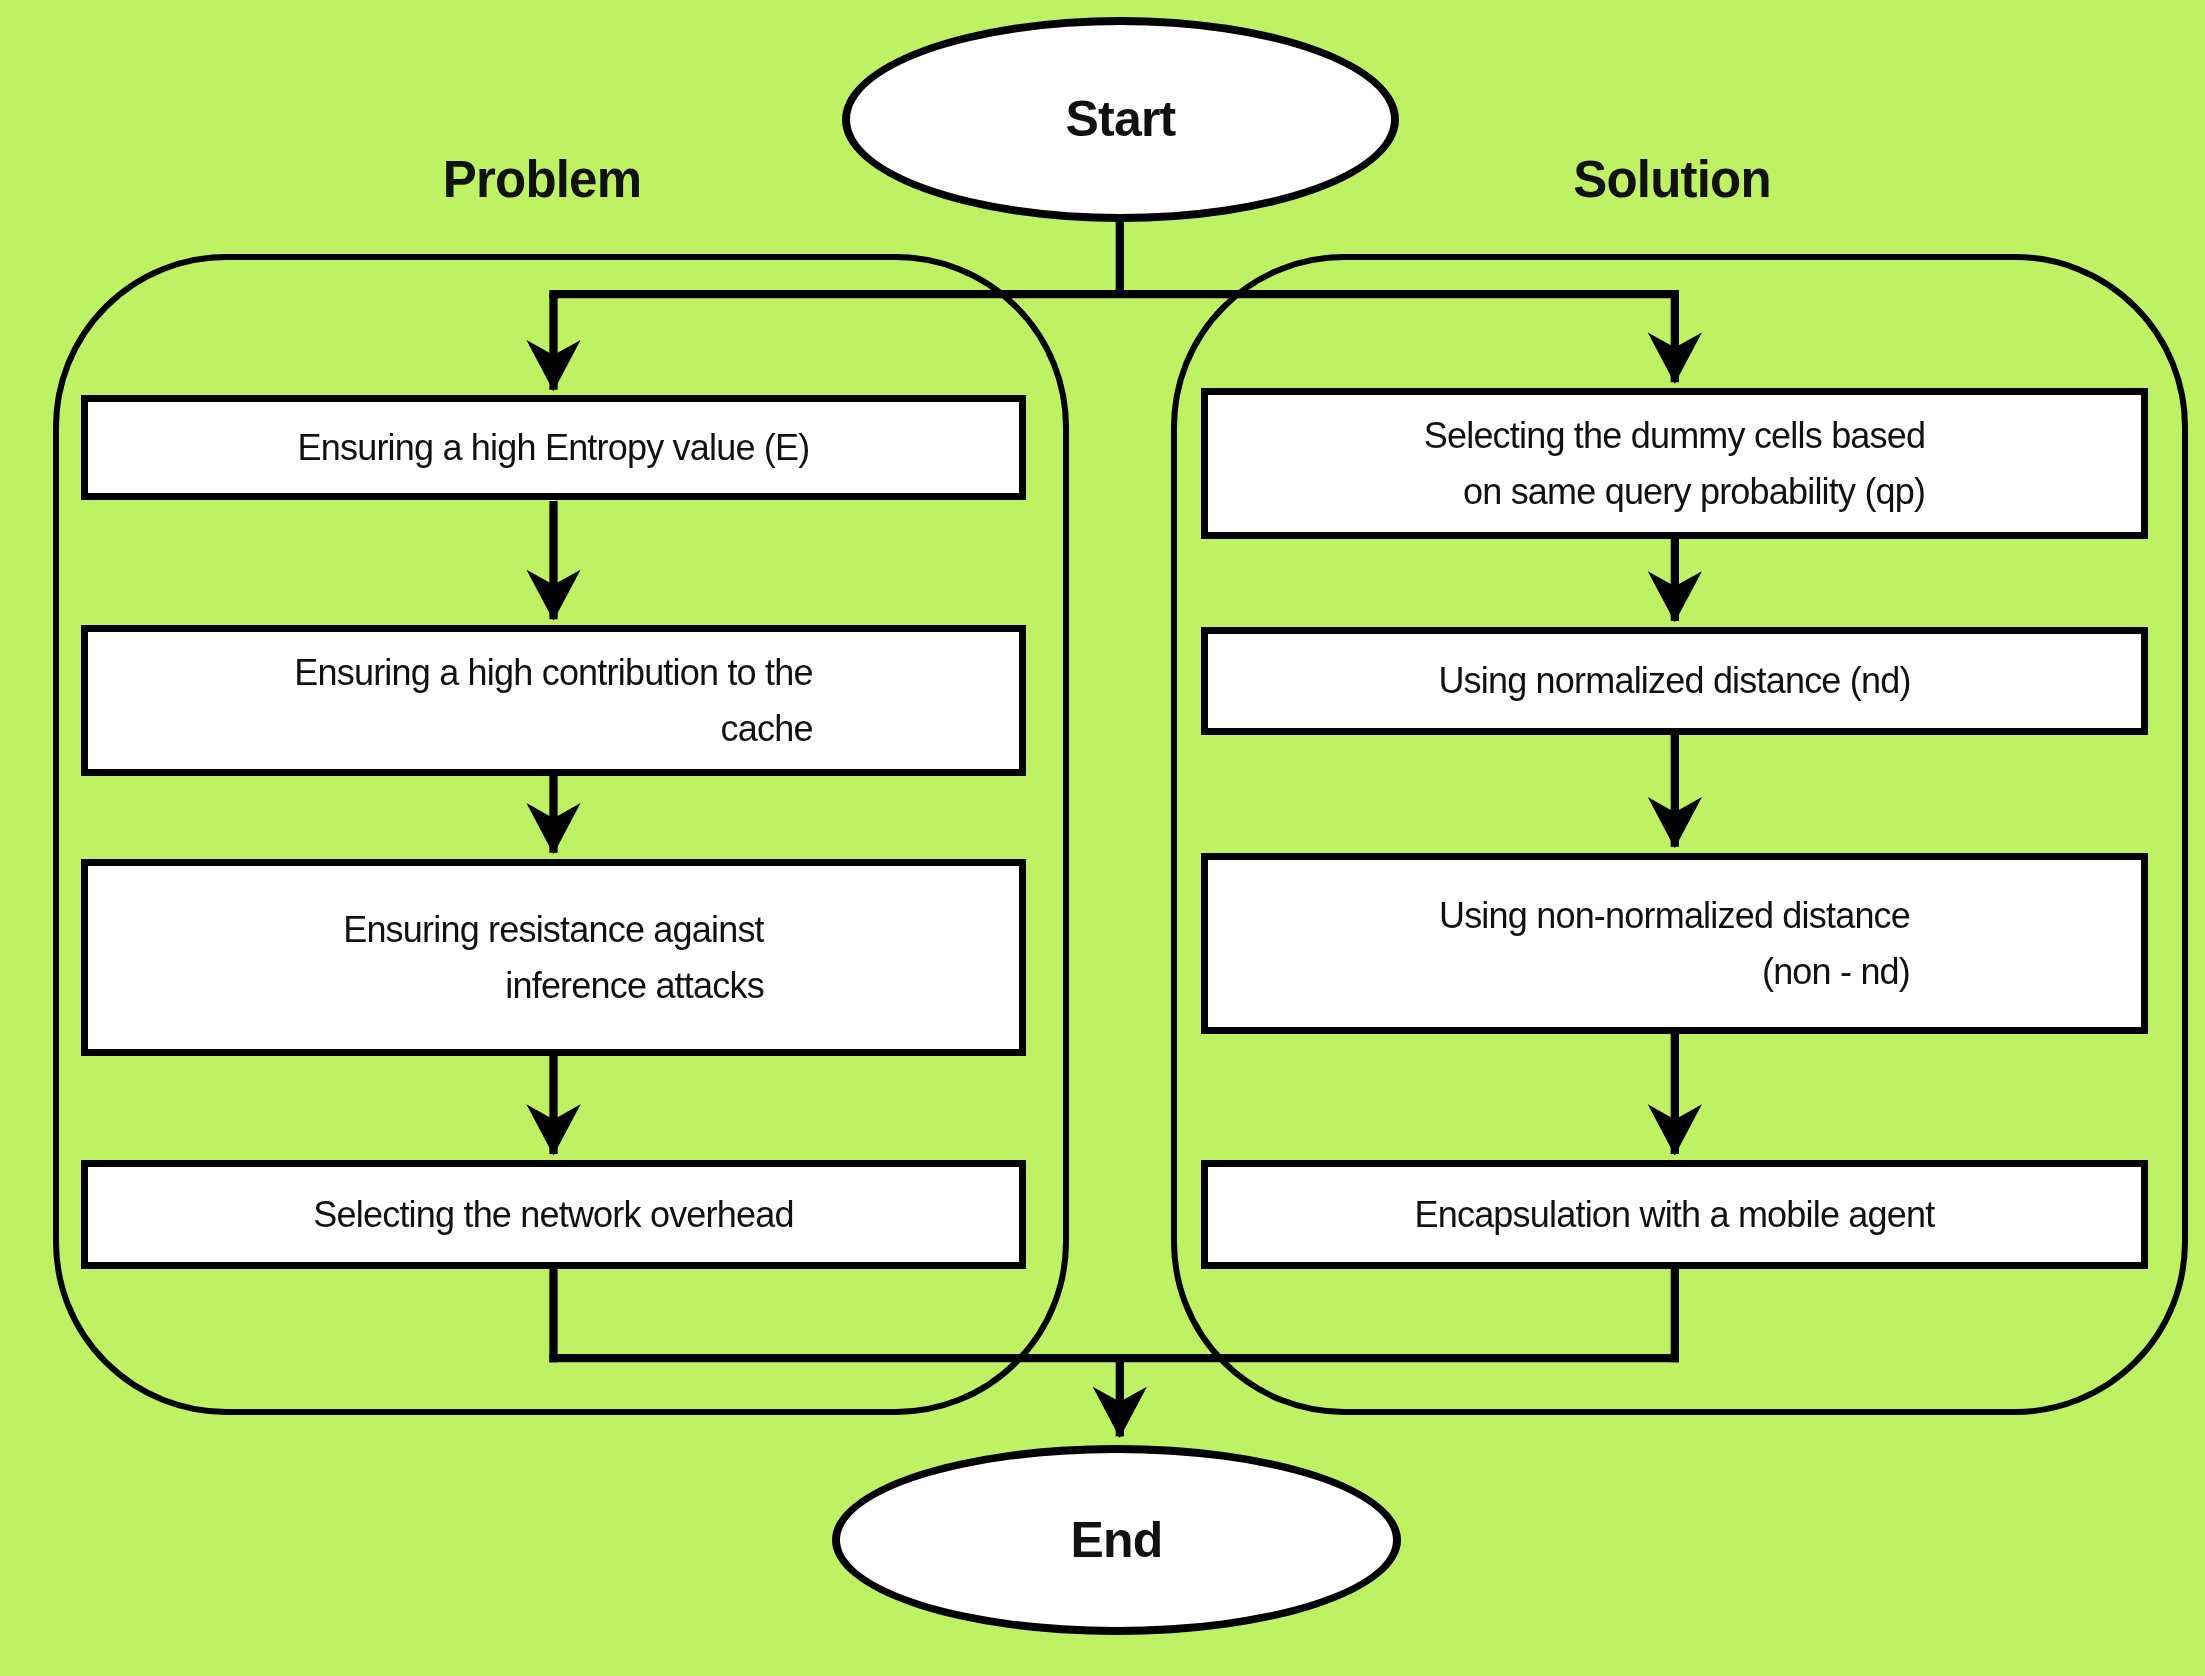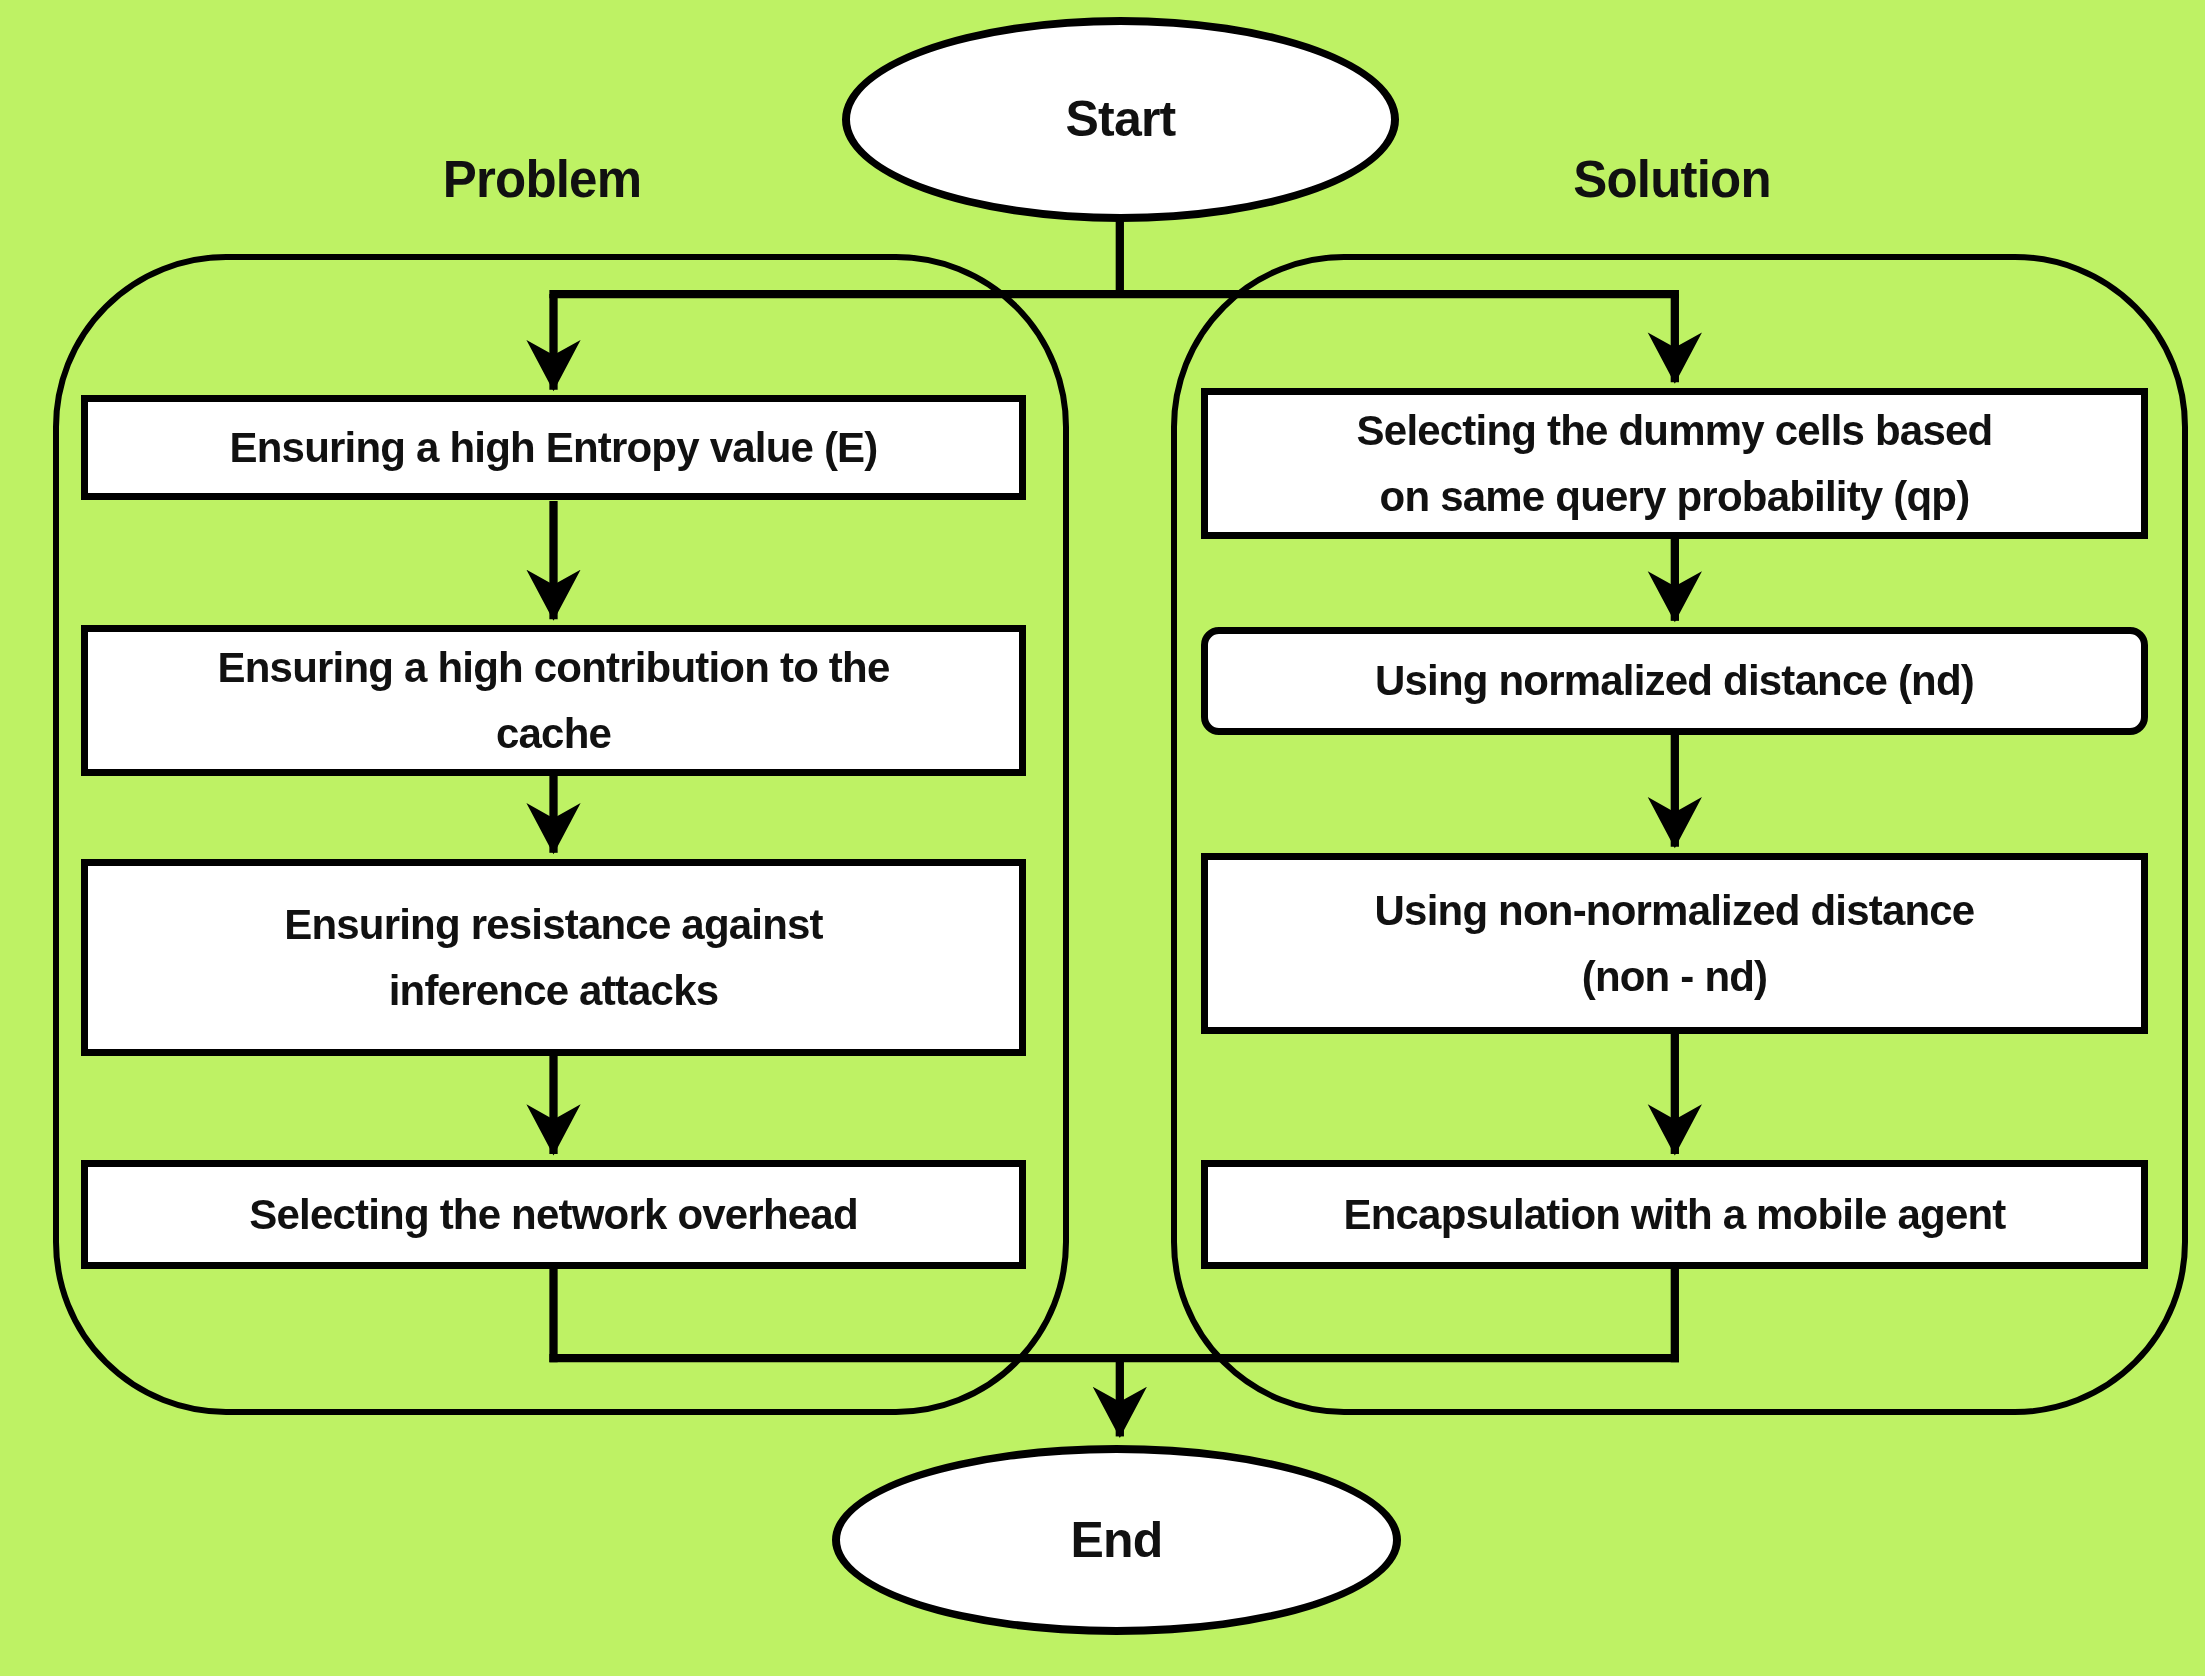--- a/index.html
+++ b/index.html
@@ -25,26 +25,27 @@
   .step-box{
     position:absolute;
     border:7.5px solid #000;
     background:#fff;
     display:flex;align-items:center;justify-content:center;
     text-align:center;
     z-index:3;
     box-sizing:border-box;
   }
   .step-label{
-    font-weight:bold;
-    font-size:42px;
+    font-weight:normal;
+    font-size:36px;
     line-height:1.55;
     letter-spacing:-0.8px;
     white-space:pre-line;
     padding:0 15px;
+    text-align:right;
   }
   
   .terminator{
     position:absolute;
     border:8.3px solid #000;
     border-radius:50%;
     background:#fff;
     display:flex;align-items:center;justify-content:center;
     z-index:3;
     box-sizing:border-box;
@@ -67,21 +68,21 @@
   #end-node{left:832px;top:1445px;width:569px;height:190px;}
   #problem-heading{left:316px;top:145px;}
   #solution-heading{left:1446px;top:145px;}
   #problem-group{left:53px;top:254px;width:1004px;height:1149px;}
   #solution-group{left:1171px;top:254px;width:1005px;height:1149px;}
   #problem-step-1{left:81px;top:395px;width:945px;height:105px;}
   #problem-step-2{left:81px;top:625px;width:945px;height:151px;}
   #problem-step-3{left:81px;top:859px;width:945px;height:197px;}
   #problem-step-4{left:81px;top:1160px;width:945px;height:109px;}
   #solution-step-1{left:1201px;top:388px;width:947px;height:151px;}
-  #solution-step-2{left:1201px;top:627px;width:947px;height:108px;border-radius:18px;}
+  #solution-step-2{left:1201px;top:627px;width:947px;height:108px;}
   #solution-step-3{left:1201px;top:853px;width:947px;height:181px;}
   #solution-step-4{left:1201px;top:1160px;width:947px;height:109px;}
   .conn{stroke:#000;stroke-width:11;fill:none;}
   .conn-sq{stroke-linecap:square;}
 </style>
 </head>
 <body>
 
 <div id="canvas">
 

